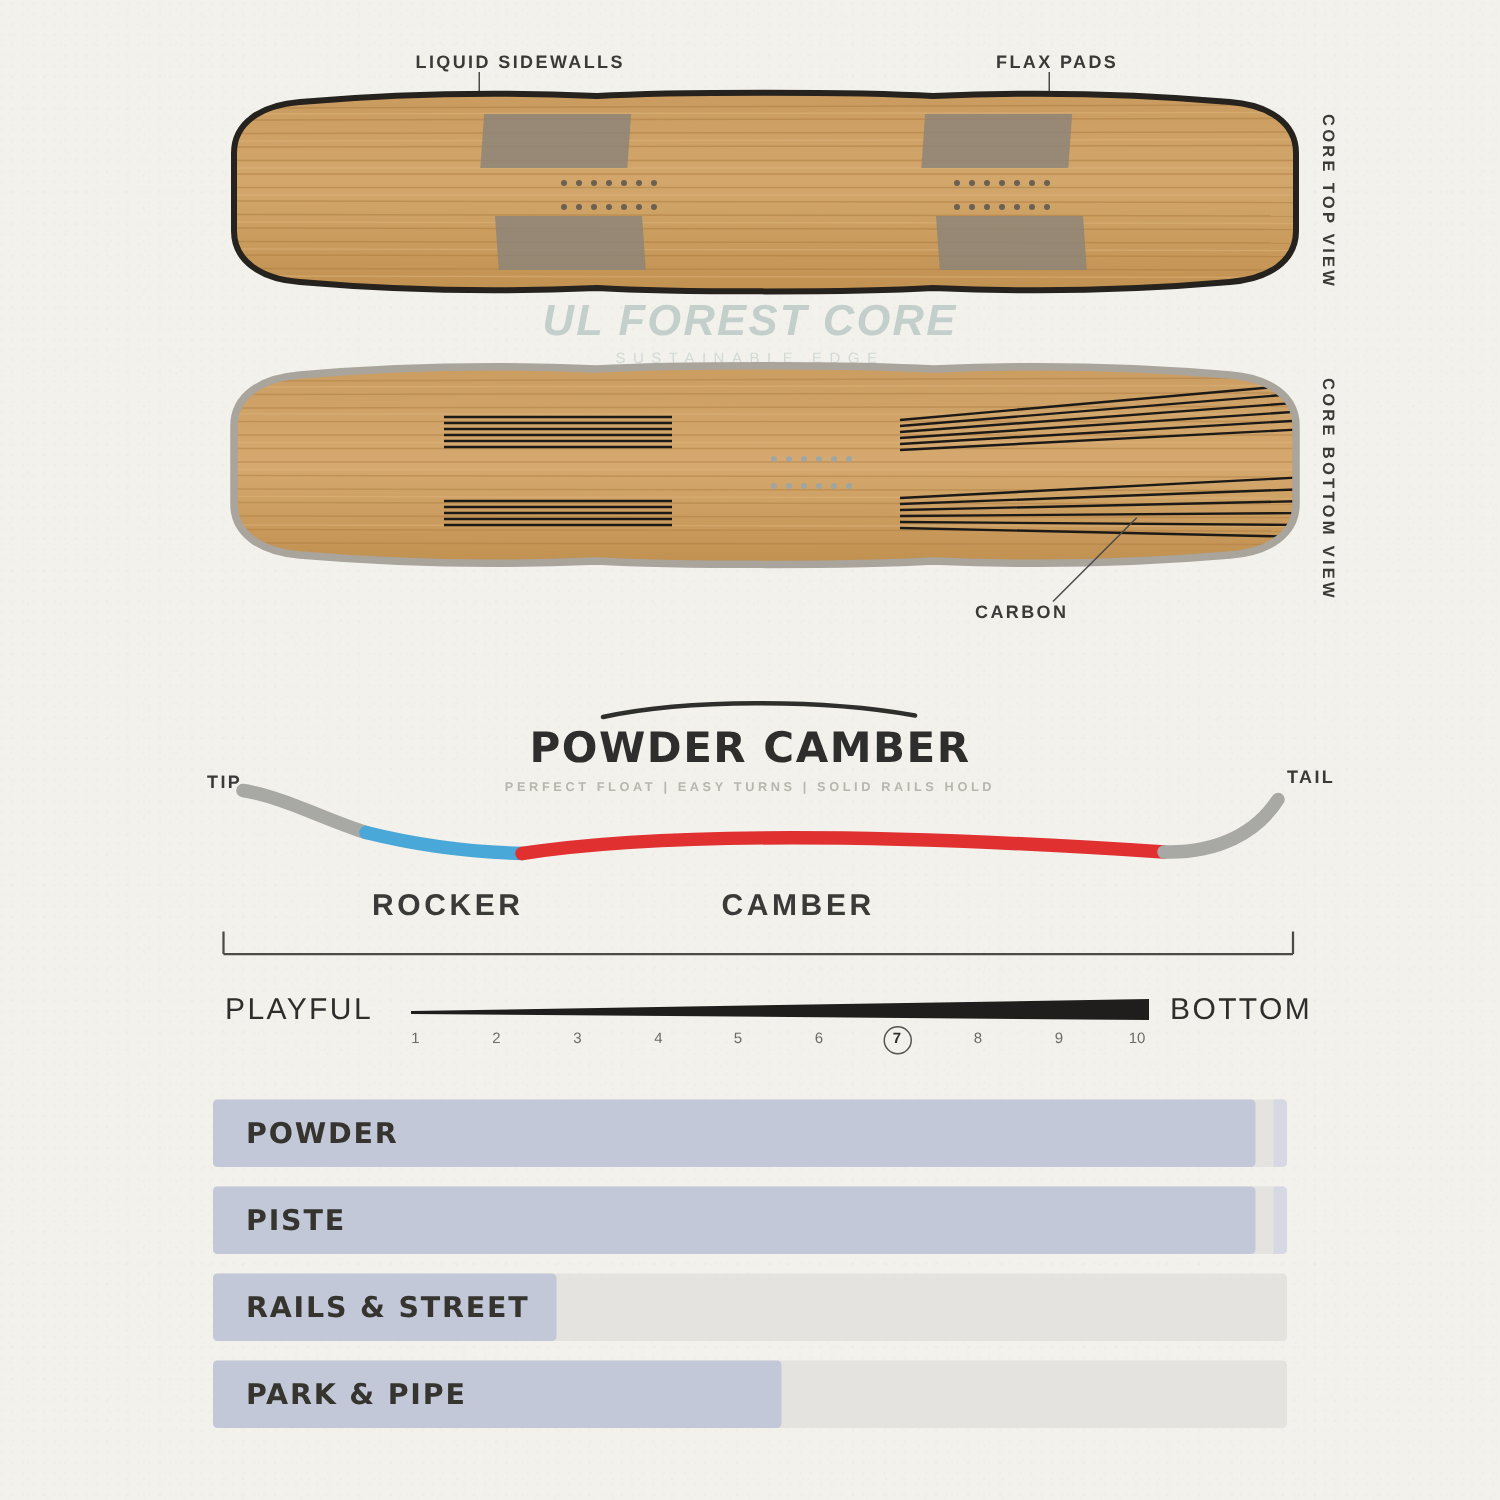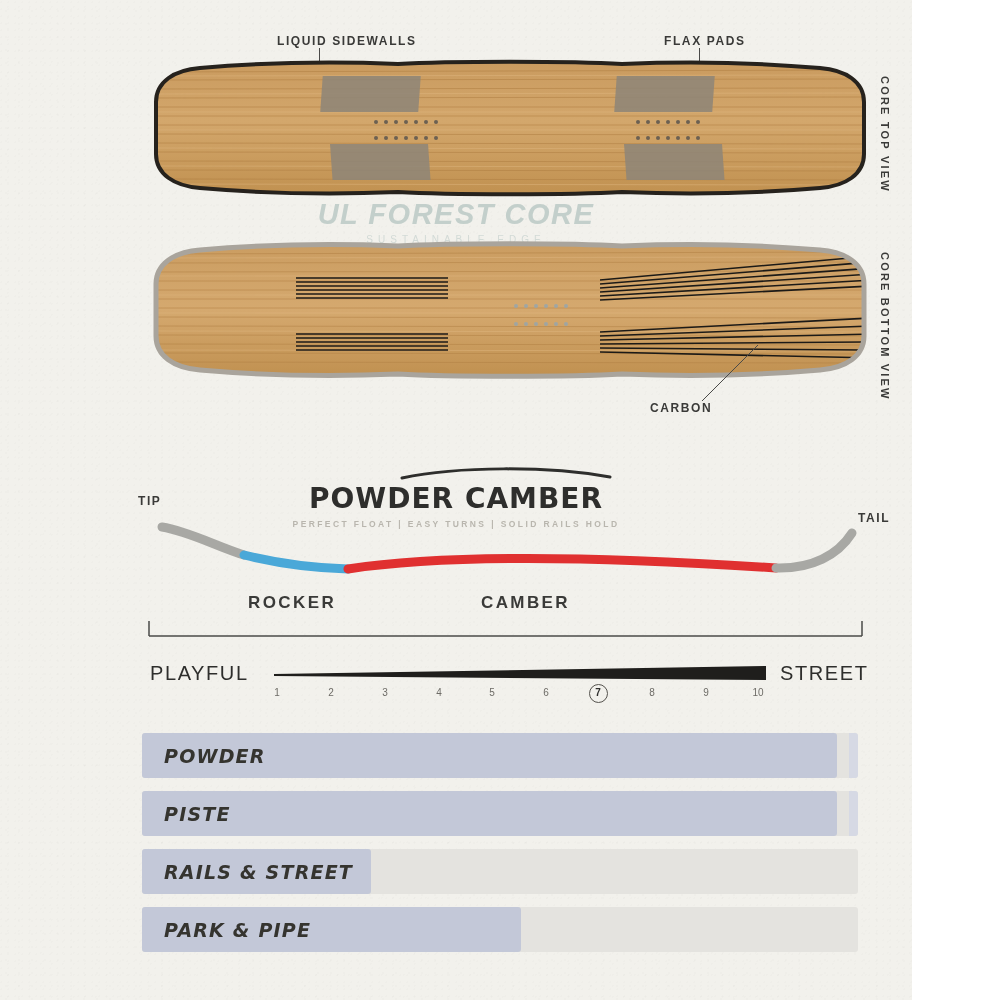--- a/index.html
+++ b/index.html
@@ -8,21 +8,21 @@
     background: #ffffff;
   }
   body {
     width: 1000px;
     height: 1000px;
     font-family: "Liberation Sans", sans-serif;
     overflow: hidden;
   }
   #page {
     position: relative;
-    width: 912px;
+    width: 1000px;
     height: 1000px;
     background: #f2f1ec;
     background-image:
       radial-gradient(circle at 20% 30%, rgba(0,0,0,0.012) 0 1px, transparent 1px),
       radial-gradient(circle at 70% 60%, rgba(0,0,0,0.012) 0 1px, transparent 1px),
       radial-gradient(circle at 45% 85%, rgba(0,0,0,0.010) 0 1px, transparent 1px);
     background-size: 7px 7px, 11px 11px, 13px 13px;
   }
 
   
@@ -99,21 +99,21 @@
   }
   .tip-tail-label {
     position: absolute;
     font-size: 12px;
     letter-spacing: 1.6px;
     font-weight: 700;
     color: #3a3a38;
   }
   .zone-label {
     position: absolute;
-    font-size: 17px;
+    font-size: 20px;
     letter-spacing: 2.4px;
     font-weight: 700;
     color: #3a3a38;
   }
 
   
   .flex-word {
     position: absolute;
     font-size: 20px;
     letter-spacing: 1.6px;
@@ -139,21 +139,20 @@
   }
 
   
   #terrain { position: absolute; left: 142px; top: 733px; width: 716px; }
   .terrain-row {
     position: relative;
     height: 45px;
     margin-bottom: 13px;
     background: #e4e3df;
     border-radius: 3px;
-    font-style: italic;
   }
   .terrain-fill {
     position: absolute;
     left: 0; top: 0; bottom: 0;
     background: #c3c8d8;
     border-radius: 3px;
   }
   .terrain-cap {
     position: absolute;
     top: 0; bottom: 0;
@@ -386,21 +385,21 @@
   <div class="callout-label" style="left:650px; top:401px;">CARBON</div>
 
   <svg class="abs" style="left:398px; top:466px; width:216px; height:16px;">
     <path d="M4,12 C60,0 150,0 212,11" fill="none" stroke="#2e2e2c" stroke-width="3" stroke-linecap="round"></path>
   </svg>
   <div id="camber-title">
     <div class="ct-main">POWDER CAMBER</div>
     <div class="ct-sub">PERFECT FLOAT | EASY TURNS | SOLID RAILS HOLD</div>
   </div>
 
-  <div class="tip-tail-label" style="left:138px; top:494px;">TIP</div>
+  <div class="tip-tail-label" style="left:138px; top:514px;">TIP</div>
   <div class="tip-tail-label" style="left:858px; top:511px;">TAIL</div>
 
   <svg class="abs" style="left:140px; top:515px; width:726px; height:70px;">
 
     <path d="M22,12 C48,16 78,32 104,40" fill="none" stroke="#a8a8a4" stroke-width="9" stroke-linecap="round"></path>
 
     <path d="M104,40 C140,49 172,53 208,54" fill="none" stroke="#4aa8d8" stroke-width="9" stroke-linecap="round"></path>
 
     <path d="M208,54 C300,40 440,40 636,53" fill="none" stroke="#e03030" stroke-width="9" stroke-linecap="round"></path>
 
@@ -410,21 +409,21 @@
   <div class="zone-label" style="left:248px; top:593px;">ROCKER</div>
   <div class="zone-label" style="left:481px; top:593px;">CAMBER</div>
 
   <svg class="abs" style="left:148px; top:620px; width:716px; height:18px;">
     <line x1="1" y1="1" x2="1" y2="16" stroke="#4a4a48" stroke-width="1.5"></line>
     <line x1="1" y1="16" x2="714" y2="16" stroke="#4a4a48" stroke-width="1.5"></line>
     <line x1="714" y1="1" x2="714" y2="16" stroke="#4a4a48" stroke-width="1.5"></line>
   </svg>
 
   <div class="flex-word" style="left:150px; top:662px;">PLAYFUL</div>
-  <div class="flex-word" style="left:780px; top:662px;">STREET</div>
+  <div class="flex-word" style="left:780px; top:662px;">BOTTOM</div>
 
   <svg class="abs" style="left:272px; top:662px; width:496px; height:22px;">
     <path d="M2,12 L494,4 L494,18 L2,14 Z" fill="#1f1e1c"></path>
   </svg>
 
   <div class="tick-circle" style="left:589px; top:684px;"></div>
 
   <div class="tick-num" style="left:267px; top:687px;">1</div>
   <div class="tick-num" style="left:321px; top:687px;">2</div>
   <div class="tick-num" style="left:375px; top:687px;">3</div>

